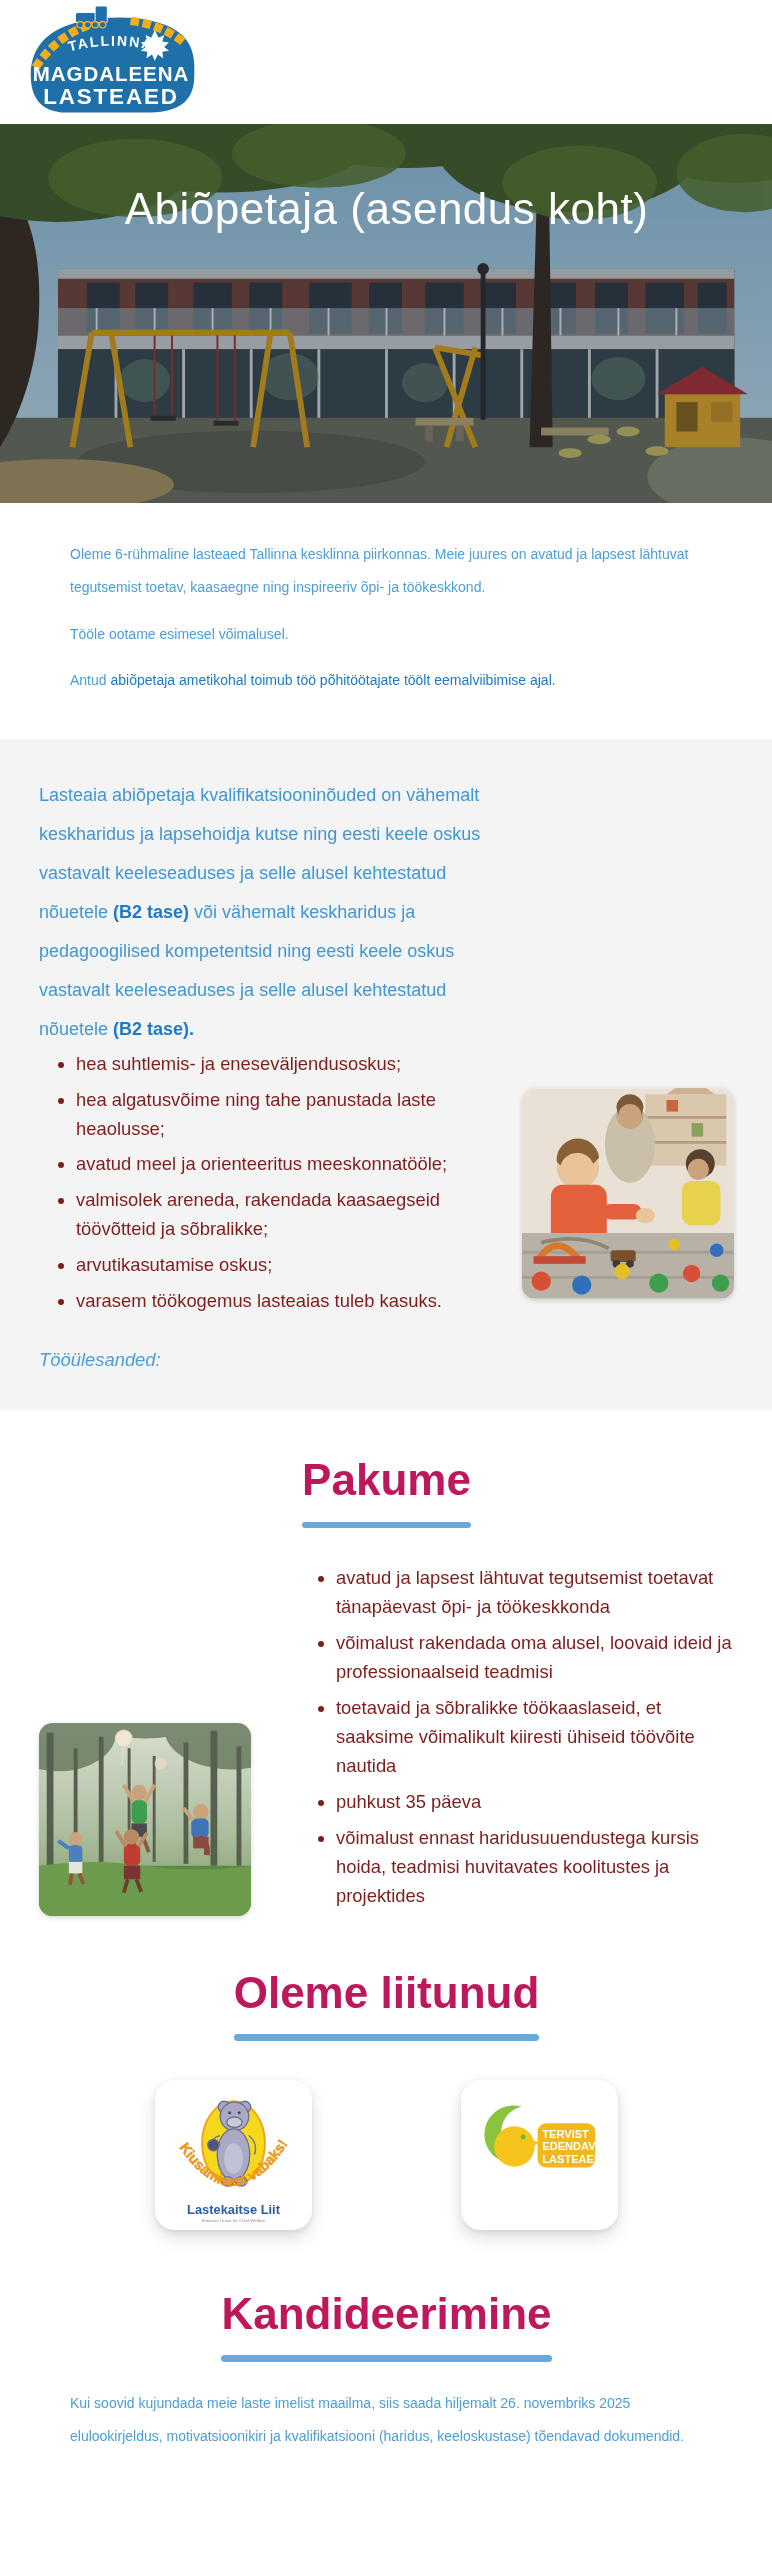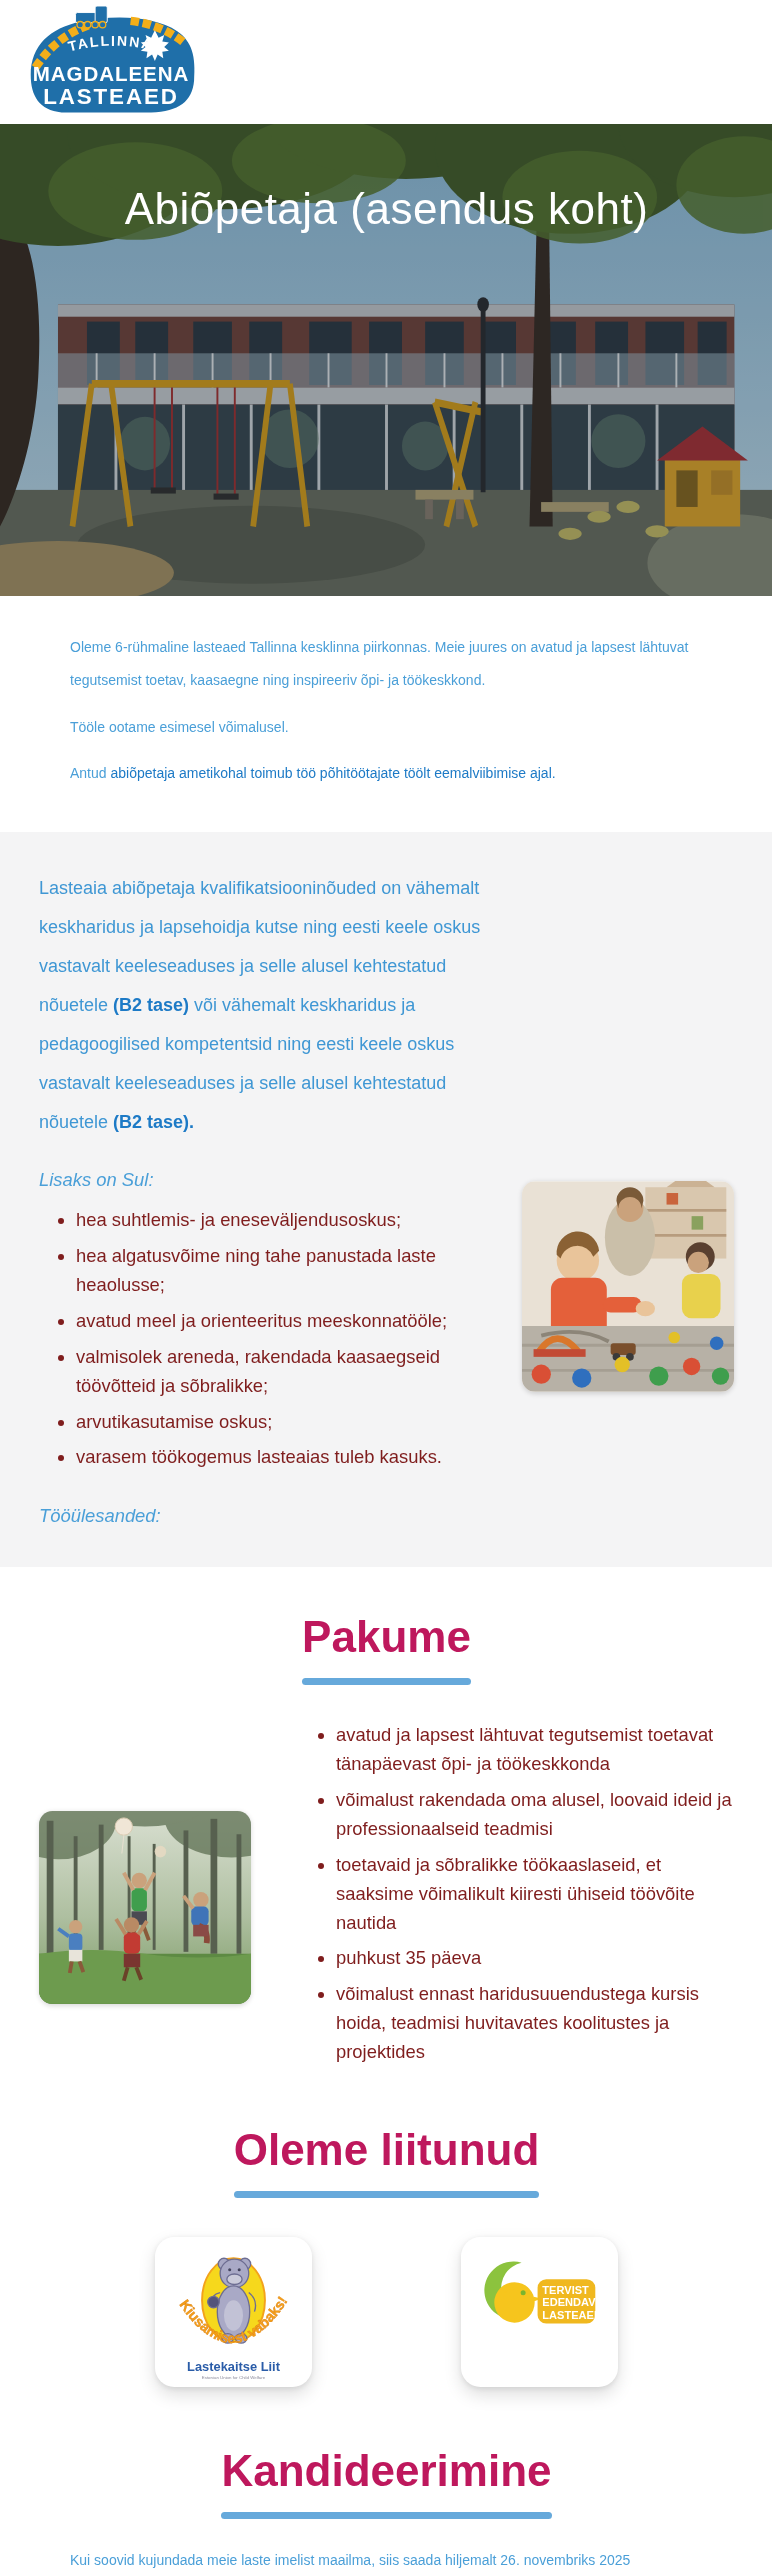--- a/index.html
+++ b/index.html
@@ -3,21 +3,21 @@
 <meta charset="utf-8">
 <style>
   html,body{margin:0;padding:0;}
   body{
     width:773px;height:2576px;overflow:hidden;background:#ffffff;
     font-family:"Liberation Sans", sans-serif;
   }
   
   .header{height:124px;display:flex;align-items:center;padding-left:21px;box-sizing:border-box;background:#fff;}
   
-  .hero{position:relative;height:472px;overflow:hidden;background:#d946ef;}
+  .hero{position:relative;height:379px;overflow:hidden;background:#d946ef;}
   .hero svg.scene{position:absolute;left:0;top:0;width:100%;height:100%;display:block;}
   .hero .overlay{position:absolute;left:0;top:0;right:0;bottom:0;background:rgba(14,20,30,.28);}
   .hero h1{
     position:relative;margin:0;padding-top:56px;color:#fff;text-align:center;
     font-size:44px;font-weight:400;line-height:1.3;letter-spacing:0.5px;
     max-width:599px;margin-left:auto;margin-right:auto;
   }
   
   .p{color:#4a9fd8;font-size:14px;line-height:33px;margin:0 0 13.5px;}
   .dark{color:#1d7ac6;}
@@ -36,21 +36,21 @@
   .photo{border-radius:13.5px;overflow:hidden;box-shadow:0 1.9px 5.8px rgba(0,0,0,.15);flex:0 0 auto;}
   .photo svg{display:block;}
   .photo.kids{margin-left:auto;margin-top:39px;}
   
   .section-head{text-align:center;margin:0;}
   .section-head .inner{display:inline-block;}
   .section-head h2{margin:0;color:#be185d;font-size:44px;font-weight:600;line-height:1.2;}
   .section-head .bar{height:6.8px;border-radius:3.9px;background:#66a9db;margin-top:14.5px;}
   
   .pakume{padding:44px 39px 9.7px;box-sizing:border-box;}
-  .pakume-row{display:flex;align-items:center;margin-top:35px;}
+  .pakume-row{display:flex;align-items:flex-end;margin-top:35px;}
   .pakume-row .photo{margin-top:23px;}
   .pakume ul.blist{margin-left:48px;max-width:435px;}
   
   .liitunud{padding:41px 0 0;box-sizing:border-box;}
   .cards{display:flex;justify-content:center;gap:149px;margin-top:39px;}
   .card{
     width:157px;height:150px;background:#fff;border-radius:19.3px;
     box-shadow:0 7.7px 17.4px rgba(0,0,0,.13), 0 1.9px 4.8px rgba(0,0,0,.08);
     display:flex;align-items:flex-start;justify-content:center;padding-top:5.8px;box-sizing:border-box;
   }
@@ -229,21 +229,20 @@
   <p class="p">Oleme 6-rühmaline lasteaed Tallinna kesklinna piirkonnas. Meie juures on avatud ja lapsest lähtuvat tegutsemist toetav, kaasaegne ning inspireeriv õpi- ja töökeskkond.</p>
   <p class="p">Tööle ootame esimesel võimalusel.</p>
   <p class="p"><span>Antud </span><span class="dark">abiõpetaja ametikohal toimub töö põhitöötajate töölt eemalviibimise ajal.</span></p>
 </div>
 
 <div class="gray">
   <p class="req-p"><span>Lasteaia abiõpetaja kvalifikatsiooninõuded on vähemalt keskharidus ja lapsehoidja kutse ning eesti keele oskus vastavalt keeleseaduses ja selle alusel kehtestatud nõuetele </span><span class="b-dark">(B2 tase)</span><span> või vähemalt keskharidus ja pedagoogilised kompetentsid ning eesti keele oskus vastavalt keeleseaduses ja selle alusel kehtestatud nõuetele </span><span class="b-dark">(B2 tase).</span></p>
 
   <div class="req-row">
     <div class="req-col">
-      <p class="italic-label">Lisaks on Sul:</p>
       <ul class="blist">
         <li>hea suhtlemis- ja eneseväljendusoskus;</li>
         <li>hea algatusvõime ning tahe panustada laste heaolusse;</li>
         <li>avatud meel ja orienteeritus meeskonnatööle;</li>
         <li>valmisolek areneda, rakendada kaasaegseid töövõtteid ja sõbralikke;</li>
         <li>arvutikasutamise oskus;</li>
         <li>varasem töökogemus lasteaias tuleb kasuks.</li>
       </ul>
     </div>
     <div class="photo kids">

